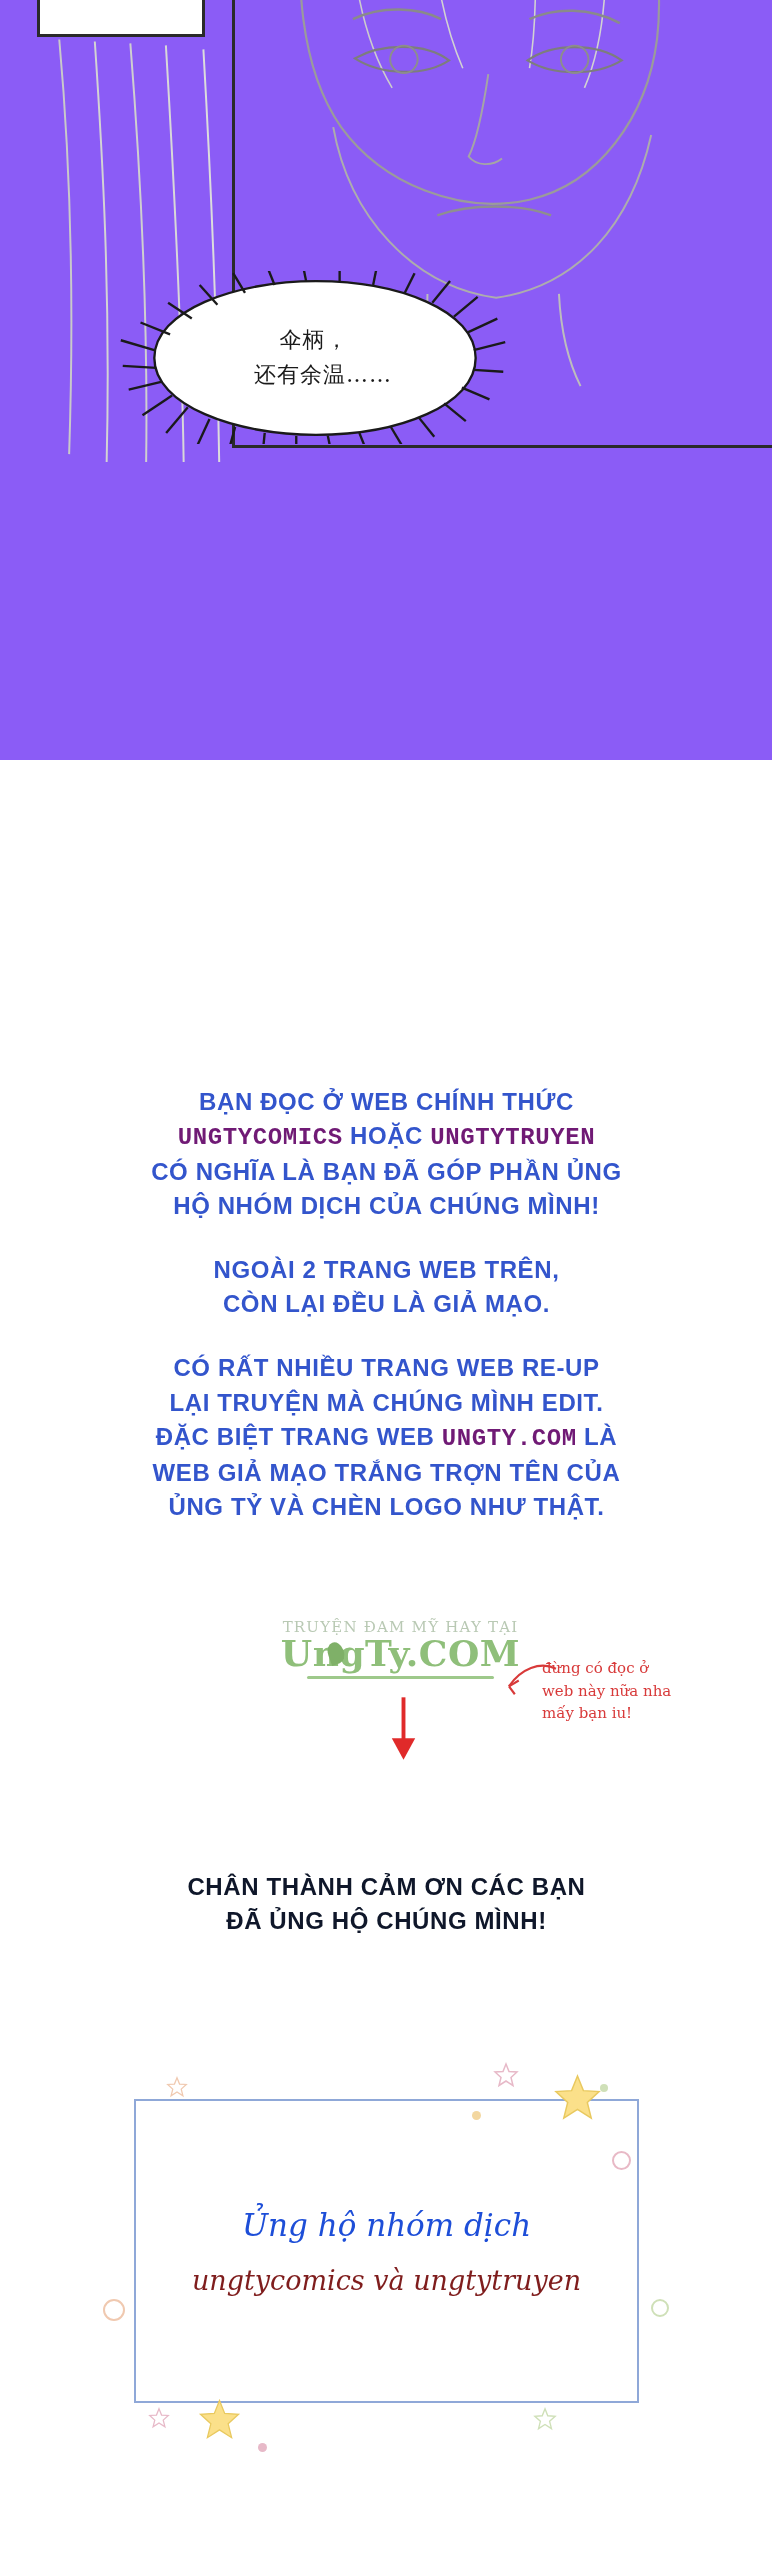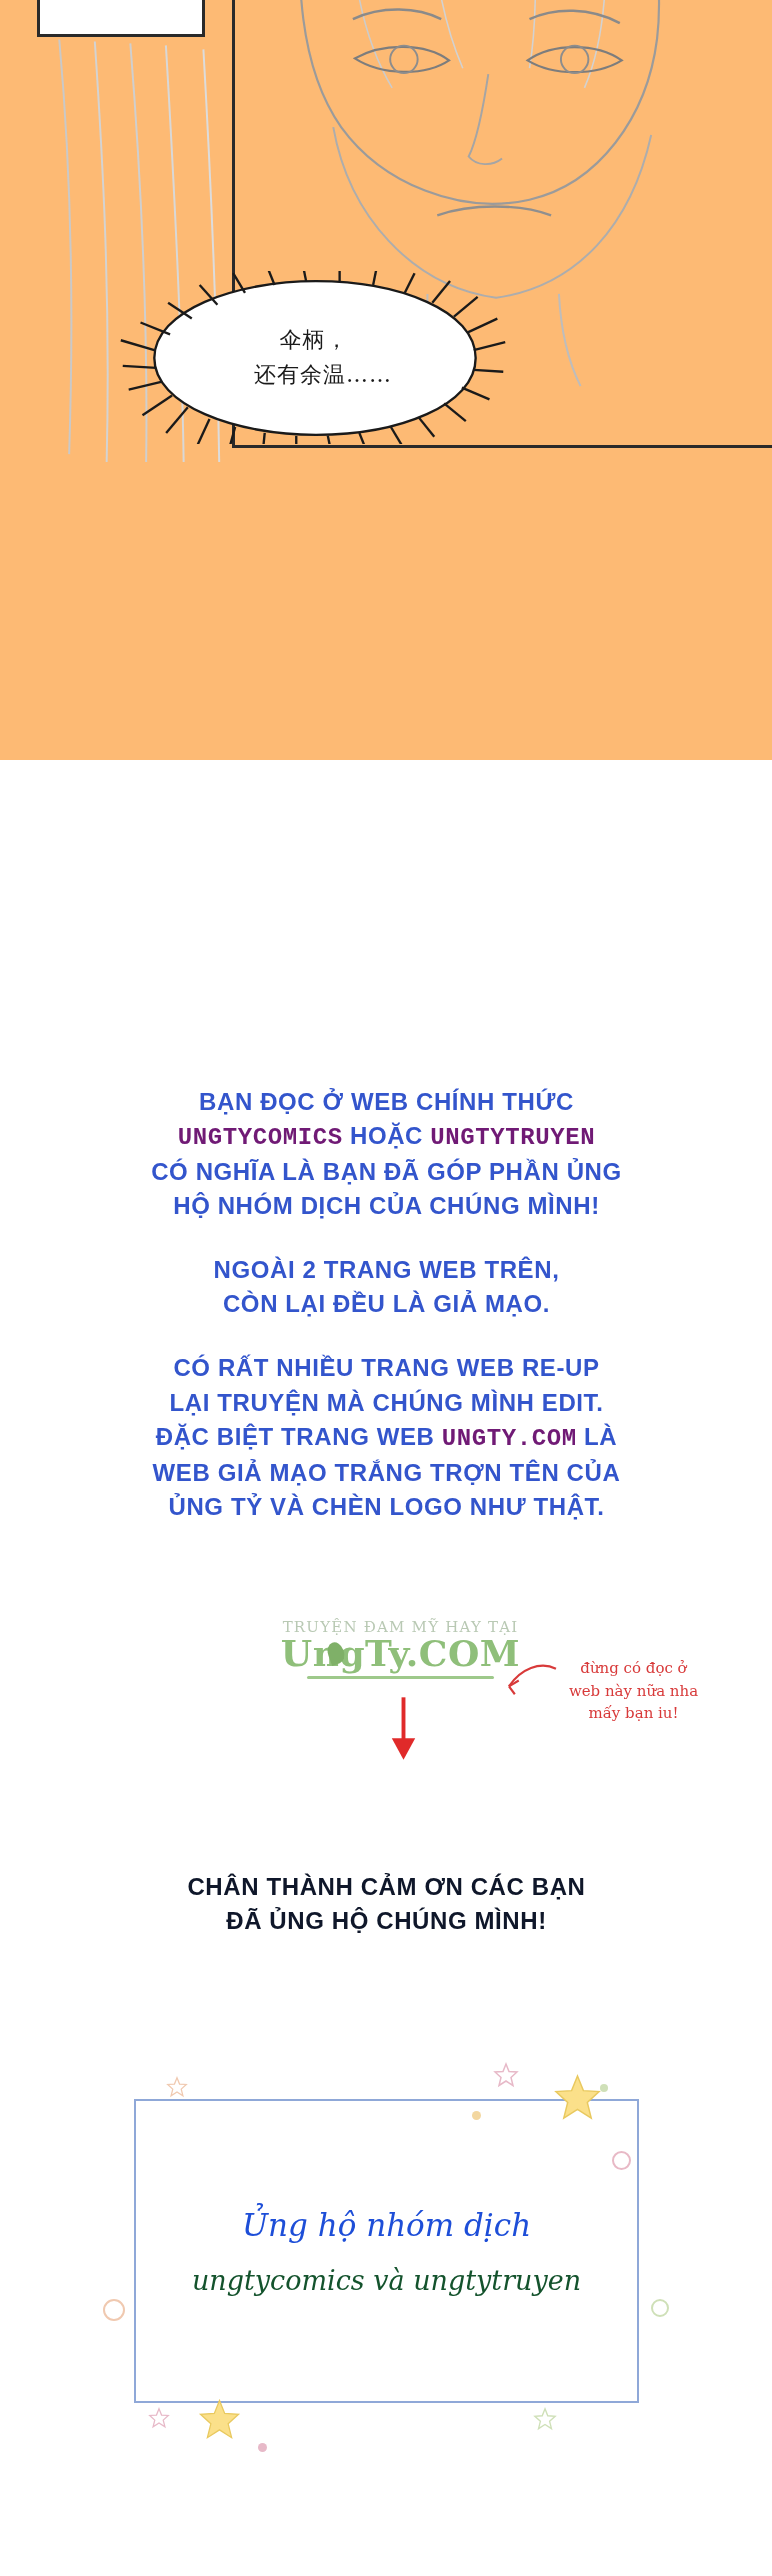--- a/index.html
+++ b/index.html
@@ -15,21 +15,21 @@
     font-family: "Liberation Sans", sans-serif;
   }
 
   
   .comic-panel {
     position: absolute;
     left: 0;
     top: 0;
     width: 773px;
     height: 760px;
-    background: #fdba74;
+    background: #8b5cf6;
     overflow: hidden;
   }
   .panel-border-left {
     position: absolute;
     left: 37px;
     top: -79px;
     width: 168px;
     height: 116px;
     border: 3px solid #2a2a2a;
     background: #ffffff;
@@ -168,21 +168,20 @@
   }
   .red-note {
     position: absolute;
     left: 505px;
     top: 39px;
     width: 183px;
     font-family: "DejaVu Serif", serif;
     font-size: 15px;
     color: #d83a3a;
     line-height: 1.5;
-    text-align: center;
   }
   .curve-arrow {
     position: absolute;
     left: 464px;
     top: 41px;
     width: 59px;
     height: 47px;
   }
   .down-arrow {
     position: absolute;
@@ -246,21 +245,21 @@
   }
   .card-line {
     font-family: "DejaVu Serif", serif;
     font-style: italic;
     font-size: 31px;
     color: #1d4ed8;
     white-space: nowrap;
   }
   .card-line.l3 {
     font-size: 27px;
-    color: #14532d;
+    color: #7f1d1d;
   }
 
   
   .deco {
     position: absolute;
     pointer-events: none;
   }
   .circle-o {
     border-radius: 50%;
     border: 2px solid #e8b9c6;

